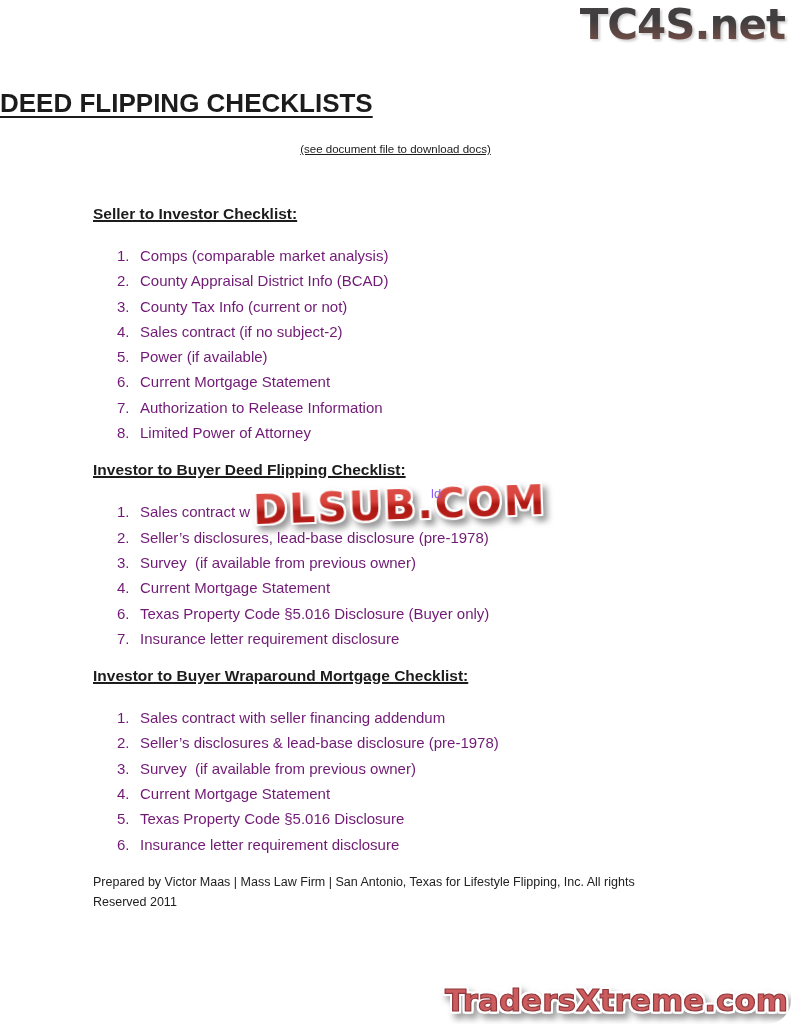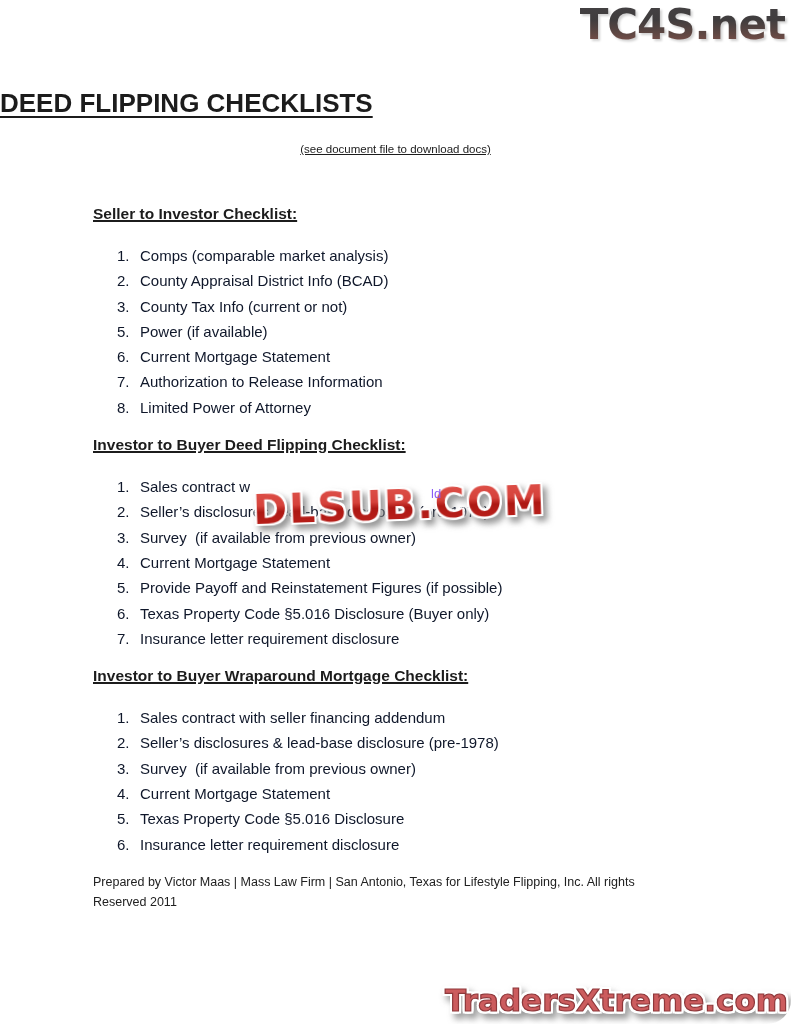--- a/index.html
+++ b/index.html
@@ -116,21 +116,21 @@
     text-decoration-thickness: 1.5px;
   }
   .section ol {
     list-style: none;
     margin: 0 0 15px 0;
     padding: 0 0 0 24px;
   }
   .section li {
     line-height: 25.3px;
     font-size: 15px;
-    color: #0f172a;
+    color: #701a75;
     white-space: pre-wrap;
   }
   .section li .num {
     display: inline-block;
     width: 23px;
   }
 
   .obscured-fragment {
     position: absolute;
     left: 431px;
@@ -158,35 +158,35 @@
 
   <div class="doc-subtitle">(see document file to download docs)</div>
 
   <div class="content" id="sections">
   <div class="section">
     <h2>Seller to Investor Checklist:</h2>
     <ol>
           <li><span class="num">1.</span><span>Comps (comparable market analysis)</span></li>
           <li><span class="num">2.</span><span>County Appraisal District Info (BCAD)</span></li>
           <li><span class="num">3.</span><span>County Tax Info (current or not)</span></li>
+          <li><span class="num">4.</span><span>Sales contract (if no subject-2)</span></li>
           <li><span class="num">5.</span><span>Power (if available)</span></li>
           <li><span class="num">6.</span><span>Current Mortgage Statement</span></li>
           <li><span class="num">7.</span><span>Authorization to Release Information</span></li>
           <li><span class="num">8.</span><span>Limited Power of Attorney</span></li>
         </ol>
   </div>
 
   <div class="section">
     <h2>Investor to Buyer Deed Flipping Checklist:</h2>
     <ol>
           <li><span class="num">1.</span><span>Sales contract w</span></li>
           <li><span class="num">2.</span><span>Seller’s disclosures, lead-base disclosure (pre-1978)</span></li>
           <li><span class="num">3.</span><span>Survey  (if available from previous owner)</span></li>
           <li><span class="num">4.</span><span>Current Mortgage Statement</span></li>
-          <li><span class="num">5.</span><span>Provide Payoff and Reinstatement Figures (if possible)</span></li>
           <li><span class="num">6.</span><span>Texas Property Code §5.016 Disclosure (Buyer only)</span></li>
           <li><span class="num">7.</span><span>Insurance letter requirement disclosure</span></li>
         </ol>
   </div>
 
   <div class="section">
     <h2>Investor to Buyer Wraparound Mortgage Checklist:</h2>
     <ol>
           <li><span class="num">1.</span><span>Sales contract with seller financing addendum</span></li>
           <li><span class="num">2.</span><span>Seller’s disclosures &amp; lead-base disclosure (pre-1978)</span></li>

